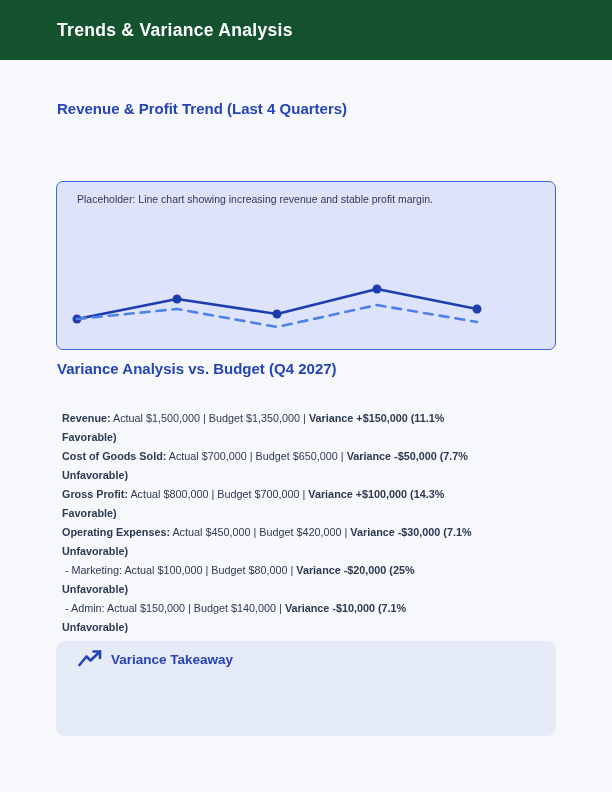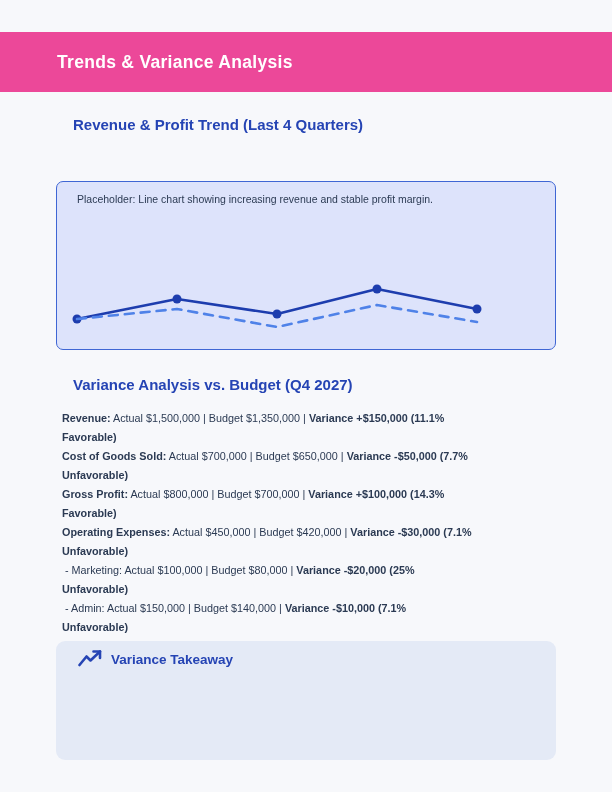--- a/index.html
+++ b/index.html
@@ -9,33 +9,33 @@
     height: 792px;
     background: #f7f8fb;
     overflow: hidden;
     font-family: "Liberation Sans", sans-serif;
   }
 
   
   .topbar {
     position: absolute; top: 0; left: 0;
     width: 612px; height: 60px;
-    background: #ec4899;
-    display: flex; align-items: center; margin-top: 32px;
+    background: #14532d;
+    display: flex; align-items: center;
   }
   .topbar h1 {
     margin: 0 0 0 57px;
     font-size: 17.5px; font-weight: bold;
     letter-spacing: 0.3px;
     color: #ffffff;
   }
 
   
   .sec-h {
-    position: absolute; left: 57px; margin: 16px;
+    position: absolute; left: 57px; margin: 0;
     font-size: 15px; font-weight: bold;
     color: #2544b4;
   }
   .trend-h { top: 100px; }
   .var-h   { top: 360px; }
 
   
   .chart-box {
     position: absolute; left: 56px; top: 141px;
     width: 500px; height: 169px;
@@ -58,21 +58,21 @@
     font-size: 10.8px; line-height: 19px;
     color: #2b3a53;
     white-space: pre-wrap;
   }
   .var-lines p { margin: 0; }
   .b { font-weight: bold; }
 
   
   .takeaway {
     position: absolute; left: 56px; top: 641px;
-    width: 500px; height: 119px;
+    width: 500px; height: 95px;
     box-sizing: border-box;
     background: #e4eaf6;
     border-radius: 9px;
     padding: 6px 22px;
     z-index: 5;
   }
   .tk-head { display: flex; align-items: center; gap: 9px; margin-top: 2px; }
   .tk-icon {
     width: 24px; height: 20px;
     stroke: #2544b4; stroke-width: 2.6;

